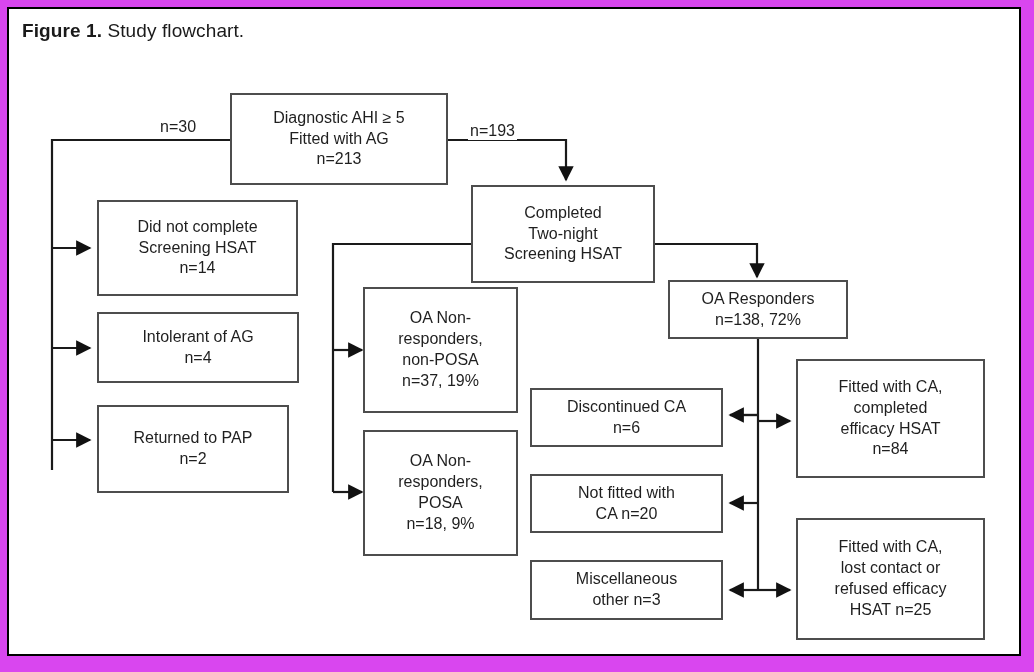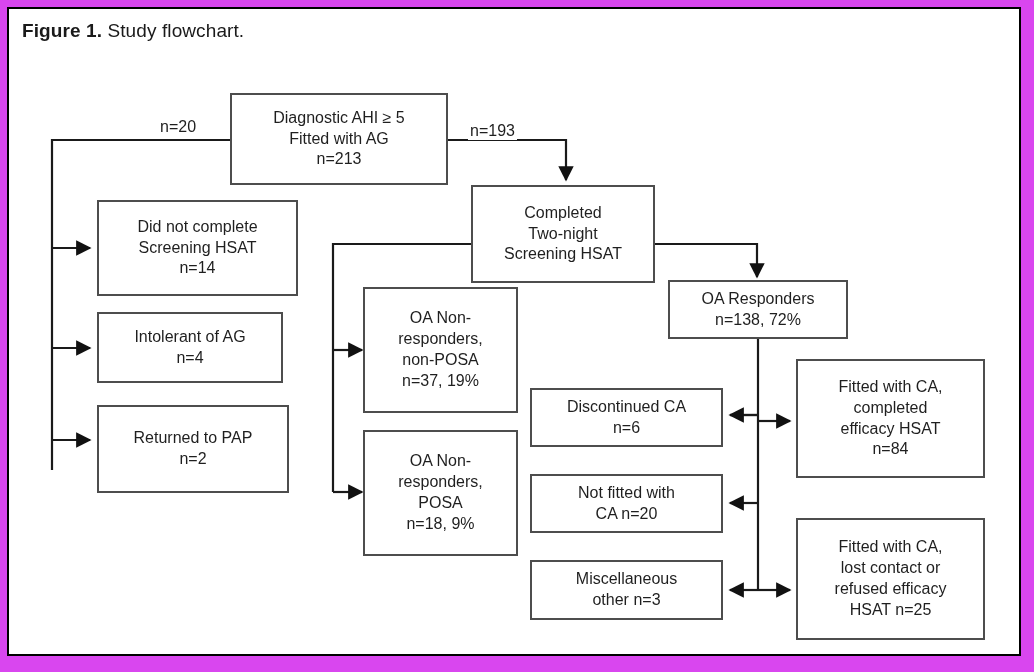--- a/index.html
+++ b/index.html
@@ -114,36 +114,36 @@
       <path d="M 758 415 L 730 415" marker-end="url(#arrow)"></path>
       <path d="M 758 421 L 790 421" marker-end="url(#arrow)"></path>
 
       <path d="M 758 503 L 730 503" marker-end="url(#arrow)"></path>
 
       <path d="M 758 590 L 730 590" marker-end="url(#arrow)"></path>
       <path d="M 758 590 L 790 590" marker-end="url(#arrow)"></path>
     </g>
   </svg>
 
-  <div class="edge-label" style="left:158px; top:118px;">n=20</div>
+  <div class="edge-label" style="left:158px; top:118px;">n=30</div>
   <div class="edge-label" style="left:468px; top:122px;">n=193</div>
 
   <div class="node" style="left:230px; top:93px; width:218px; height:92px;">
     <span class="node-text">Diagnostic AHI ≥ 5
 Fitted with AG
 n=213</span>
   </div>
 
   <div class="node" style="left:97px; top:200px; width:201px; height:96px;">
     <span class="node-text">Did not complete
 Screening HSAT
 n=14</span>
   </div>
 
-  <div class="node" style="left:97px; top:312px; width:186px; height:71px;">
+  <div class="node" style="left:97px; top:312px; width:202px; height:71px;">
     <span class="node-text">Intolerant of AG
 n=4</span>
   </div>
 
   <div class="node" style="left:97px; top:405px; width:192px; height:88px;">
     <span class="node-text">Returned to PAP
 n=2</span>
   </div>
 
   <div class="node" style="left:471px; top:185px; width:184px; height:98px;">

